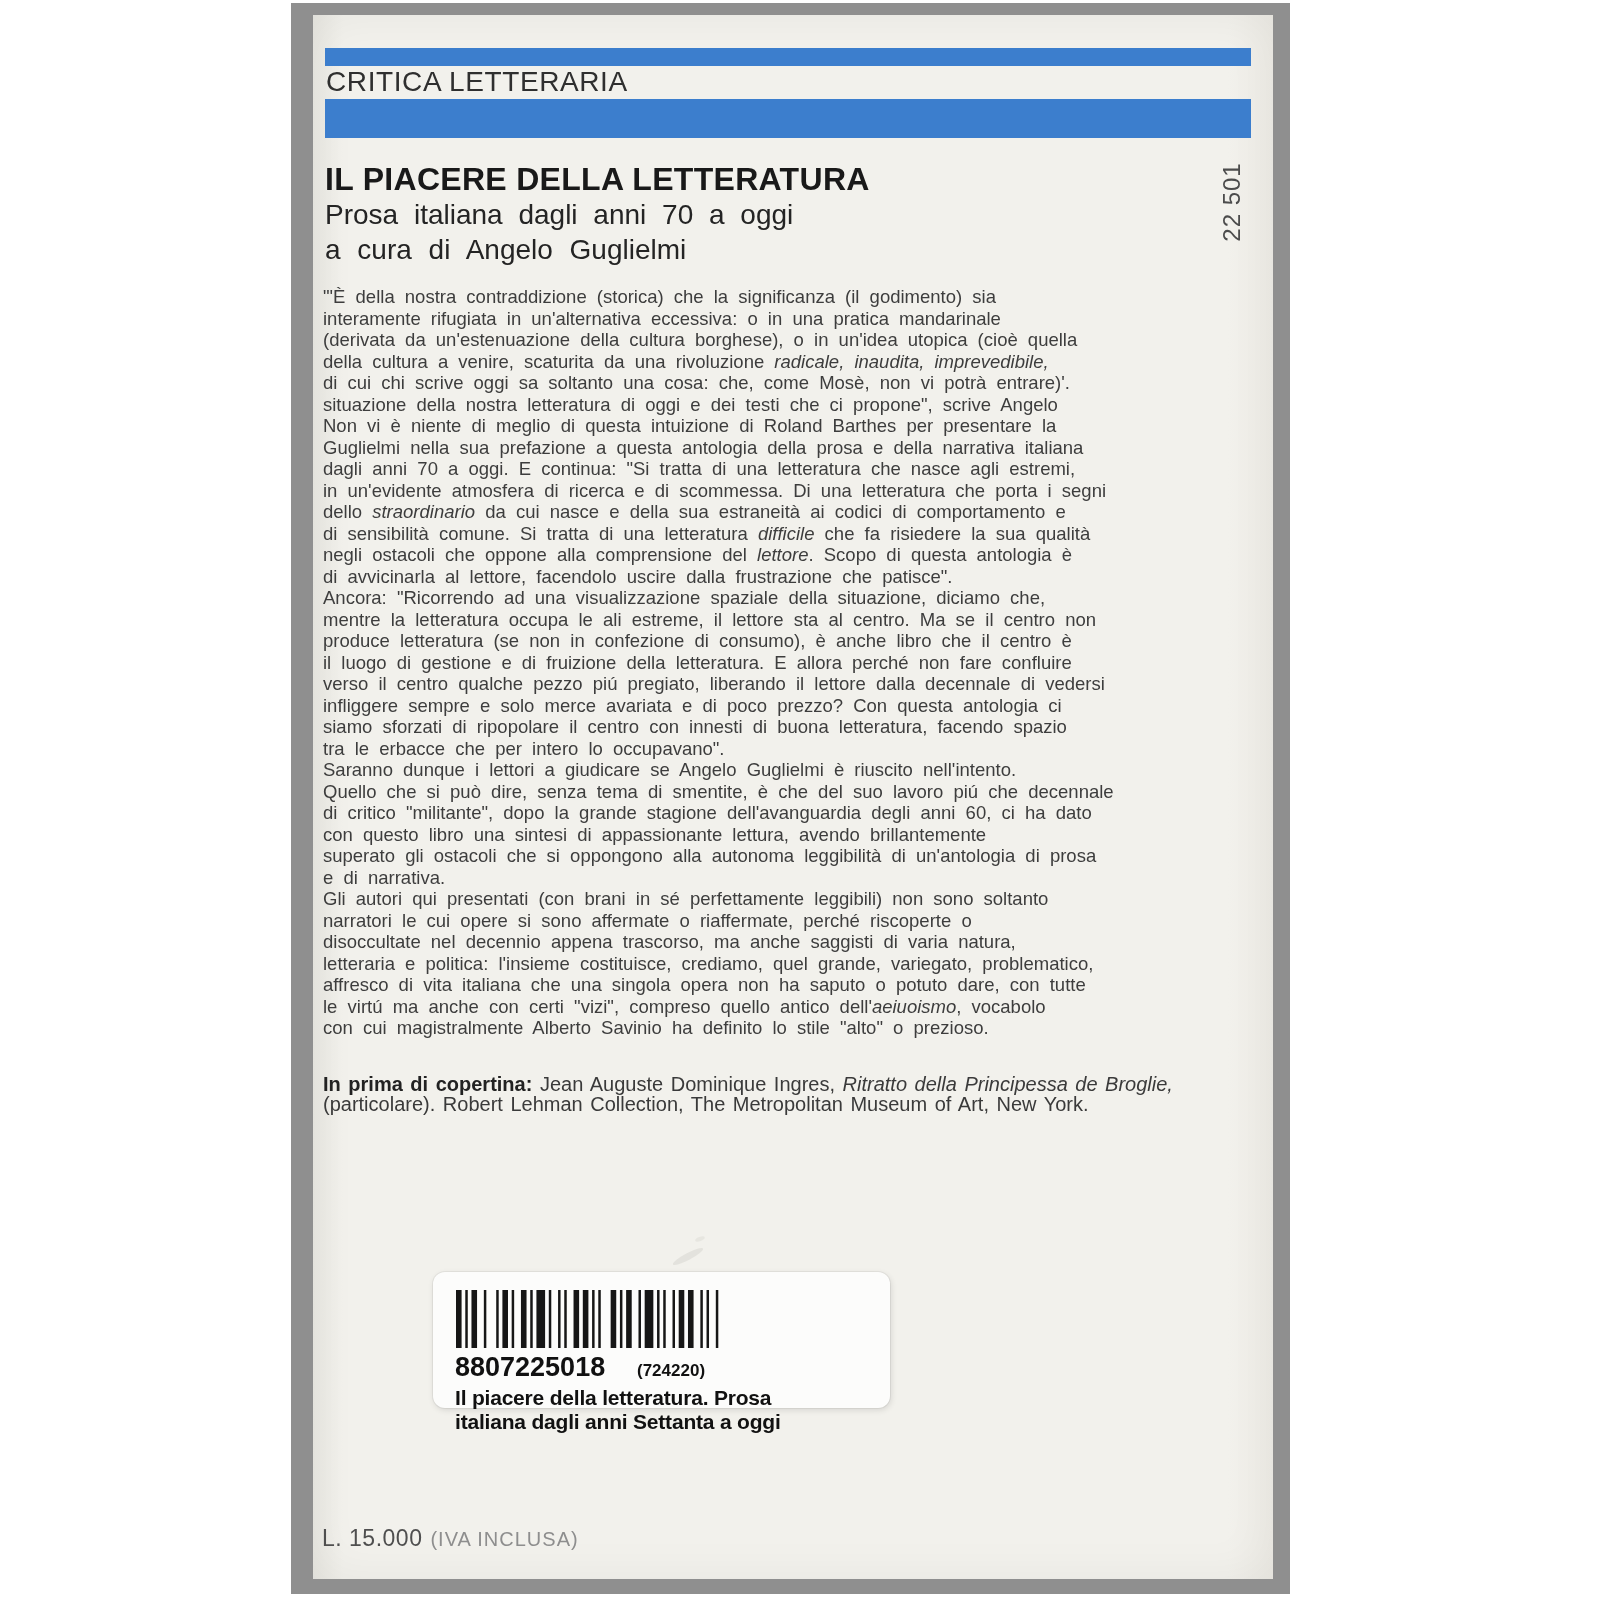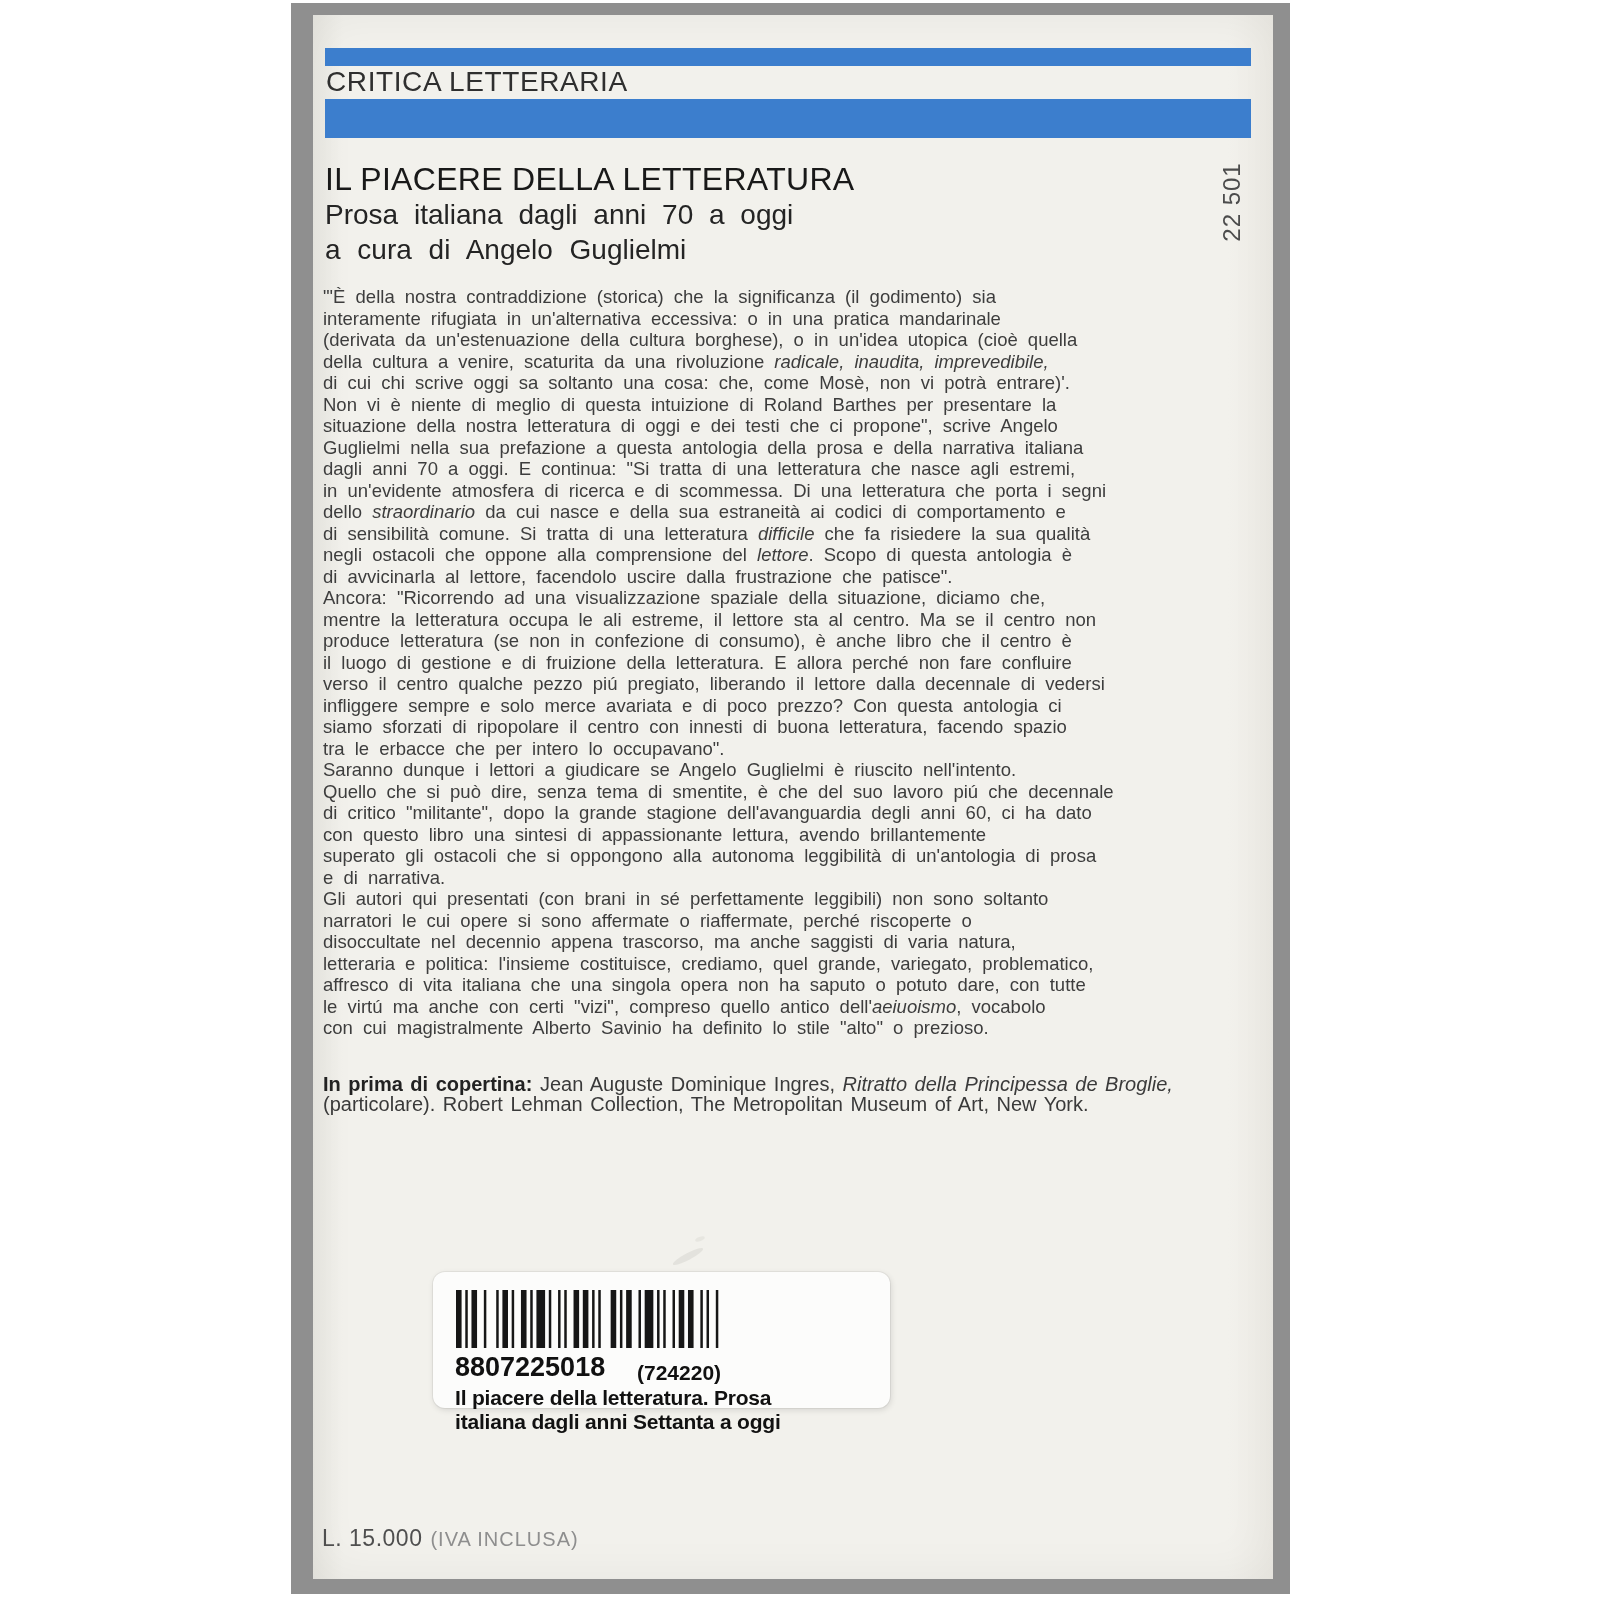--- a/index.html
+++ b/index.html
@@ -25,21 +25,21 @@
   .stripe.thin{top:33px;height:18px;}
   .stripe.thick{top:84px;height:39px;}
 
   .series{position:absolute;left:13px;top:51px;font-size:28px;color:#2f2f2f;
     letter-spacing:.6px;}
 
   .vcode{position:absolute;left:869px;top:172px;width:100px;height:30px;
     line-height:30px;text-align:center;font-size:24px;color:#4c4c4c;
     letter-spacing:1px;transform:rotate(-90deg);}
 
-  .title{position:absolute;left:12px;top:146px;font-size:32px;font-weight:normal;
+  .title{position:absolute;left:12px;top:146px;font-size:32px;font-weight:bold;
     color:#191919;letter-spacing:.3px;}
   .subtitle{position:absolute;left:12px;top:184px;font-size:28px;color:#242424;
     word-spacing:8px;}
   .curator{position:absolute;left:12px;top:219px;font-size:28px;color:#242424;
     word-spacing:9px;}
 
   .body-text{position:absolute;left:10px;top:271px;width:905px;}
   .bline{font-size:18.5px;line-height:21.5px;color:var(--ink);word-spacing:5px;
     white-space:nowrap;}
 
@@ -49,21 +49,21 @@
 
   .smudge{position:absolute;border-radius:50%;background:#b9b7ae;opacity:.25;}
   .smudge.s1{left:358px;top:1238px;width:34px;height:7px;transform:rotate(-28deg);}
   .smudge.s2{left:382px;top:1222px;width:10px;height:4px;transform:rotate(-20deg);opacity:.18;}
 
   .sticker{position:absolute;left:120px;top:1257px;width:457px;height:136px;
     background:var(--sticker);border-radius:12px;
     box-shadow:0 0 0 1px rgba(0,0,0,.05),1px 2px 6px rgba(0,0,0,.12);}
   .barcode{position:absolute;left:23px;top:18px;width:266px;height:58px;}
   .ean{position:absolute;left:22px;top:80px;font-size:27px;font-weight:bold;color:#111;}
-  .code6{position:absolute;left:204px;top:89px;font-size:21px;font-weight:bold;color:#111;}
+  .code6{position:absolute;left:204px;top:89px;font-size:17px;font-weight:bold;color:#111;}
   .stitle{position:absolute;left:22px;top:114px;font-size:21px;font-weight:bold;
     line-height:24px;color:#111;letter-spacing:-.2px;}
 
   .price{position:absolute;left:9px;top:1510px;font-size:23px;color:#4f4f4f;
     letter-spacing:.5px;text-align:center;}
   .price .vat{font-size:20px;color:#8e8e8e;margin-left:8px;letter-spacing:1px;}
 </style>
 </head>
 <body>
 
@@ -80,22 +80,22 @@
       <div class="title">IL PIACERE DELLA LETTERATURA</div>
       <div class="subtitle">Prosa italiana dagli anni 70 a oggi</div>
       <div class="curator">a cura di Angelo Guglielmi</div>
 
       <div class="body-text">
           <div class="bline">"'È della nostra contraddizione (storica) che la significanza (il godimento) sia</div>
           <div class="bline">interamente rifugiata in un'alternativa eccessiva: o in una pratica mandarinale</div>
           <div class="bline">(derivata da un'estenuazione della cultura borghese), o in un'idea utopica (cioè quella</div>
           <div class="bline">della cultura a venire, scaturita da una rivoluzione <i>radicale, inaudita, imprevedibile,</i></div>
           <div class="bline">di cui chi scrive oggi sa soltanto una cosa: che, come Mosè, non vi potrà entrare)'.</div>
+          <div class="bline">situazione della nostra letteratura di oggi e dei testi che ci propone", scrive Angelo</div>
           <div class="bline">Non vi è niente di meglio di questa intuizione di Roland Barthes per presentare la</div>
-          <div class="bline">situazione della nostra letteratura di oggi e dei testi che ci propone", scrive Angelo</div>
           <div class="bline">Guglielmi nella sua prefazione a questa antologia della prosa e della narrativa italiana</div>
           <div class="bline">dagli anni 70 a oggi. E continua: "Si tratta di una letteratura che nasce agli estremi,</div>
           <div class="bline">in un'evidente atmosfera di ricerca e di scommessa. Di una letteratura che porta i segni</div>
           <div class="bline">dello <i>straordinario</i> da cui nasce e della sua estraneità ai codici di comportamento e</div>
           <div class="bline">di sensibilità comune. Si tratta di una letteratura <i>difficile</i> che fa risiedere la sua qualità</div>
           <div class="bline">negli ostacoli che oppone alla comprensione del <i>lettore</i>. Scopo di questa antologia è</div>
           <div class="bline">di avvicinarla al lettore, facendolo uscire dalla frustrazione che patisce".</div>
           <div class="bline">Ancora: "Ricorrendo ad una visualizzazione spaziale della situazione, diciamo che,</div>
           <div class="bline">mentre la letteratura occupa le ali estreme, il lettore sta al centro. Ma se il centro non</div>
           <div class="bline">produce letteratura (se non in confezione di consumo), è anche libro che il centro è</div>

